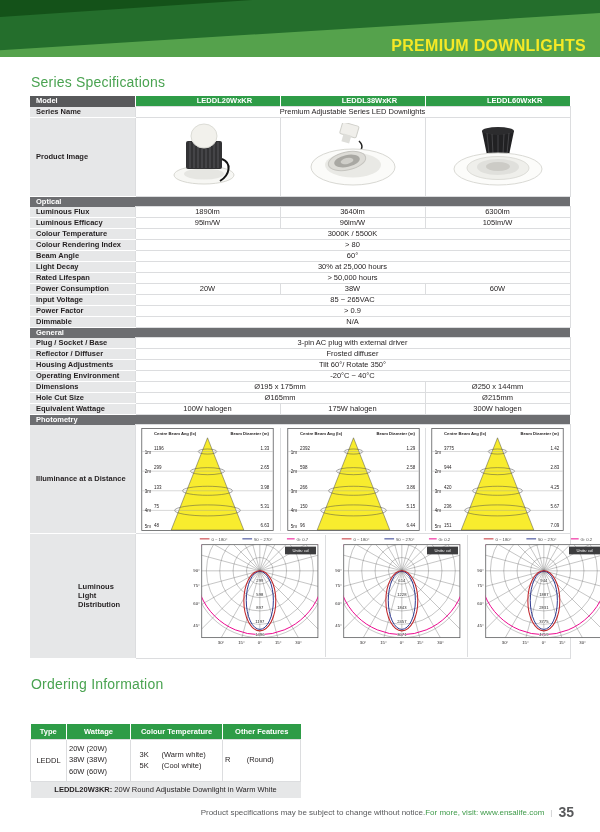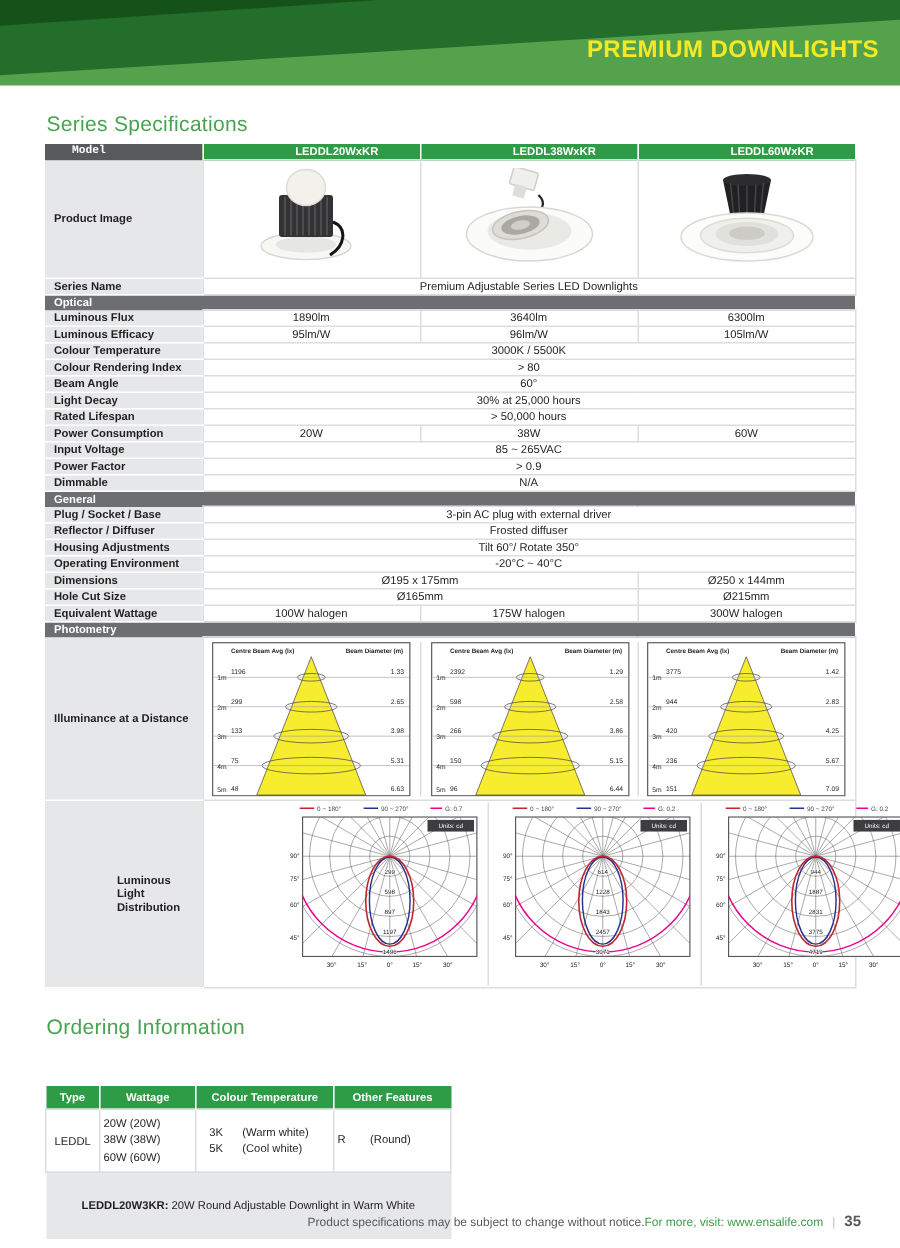--- a/index.html
+++ b/index.html
@@ -5,63 +5,63 @@
   html,body{margin:0;padding:0;}
   body{width:600px;height:832px;background:#fff;overflow:hidden;
        font-family:"Liberation Sans","DejaVu Sans",sans-serif;color:#231f20;position:relative;}
 
   
   .banner{position:relative;height:57px;background:#55a24c;overflow:hidden;}
   .banner .dark-band{position:absolute;inset:0;background:#246e2c;
        clip-path:polygon(0 0,100% 0,100% 23%,0 88%);}
   .banner .darkest{position:absolute;inset:0;background:#145219;
        clip-path:polygon(0 0,42% 0,0 30%);}
-  .banner .title{position:absolute;top:25px;right:14px;font-size:16px;font-weight:bold;
+  .banner .title{position:absolute;top:37px;right:14px;font-size:16px;font-weight:bold;
        color:#f5e926;letter-spacing:.3px;}
 
   
   .sec-heading{margin:18px 0 6px 31px;font-size:14px;line-height:1.1;font-weight:400;
        color:#4aa351;letter-spacing:.2px;}
 
   
   table.spec{border-collapse:collapse;table-layout:fixed;width:540px;margin-left:30px;
        font-size:7.5px;color:#231f20;}
   .spec td{padding:0 4px;height:10px;line-height:1.15;vertical-align:middle;}
   .spec .lbl{background:#e6e7e8;font-weight:bold;border-bottom:1px solid #fff;padding-left:6px;}
   .spec .val{border:1px solid #dcdddf;text-align:center;background:#fff;}
   .spec tr.bar td{background:#6d6e71;color:#fff;font-weight:bold;height:9px;padding-left:6px;}
-  .spec .model-lbl{background:#58595b;color:#fff;font-weight:bold;padding-left:18px;font-family:Liberation Mono, monospace;}
+  .spec .model-lbl{background:#58595b;color:#fff;font-weight:bold;padding-left:6px;}
   .spec .model-val{background:#2e9c47;color:#fff;font-weight:bold;text-align:center;
        border-left:1px solid #fff;padding-left:38px;}
   .spec .imgcell{border:1px solid #dcdddf;text-align:center;height:78px;}
   .spec .ph-row1 td{height:108px;}
   .spec .ph-row2 td{height:124px;padding-left:48px;}
   .spec .photo-wrap{border:1px solid #dcdddf;padding:0;}
   .charts{display:flex;align-items:center;}
   .chartcell{width:145px;display:flex;justify-content:center;align-items:center;box-sizing:border-box;}
   .chartcell + .chartcell{border-left:1px solid #dcdddf;}
 
   
   table.order{border-collapse:collapse;table-layout:fixed;width:270px;margin-left:30px;
        font-size:7.5px;color:#231f20;margin-top:31px;}
   .order th{background:#2e9c47;color:#fff;font-weight:bold;height:13px;font-size:7.5px;
        border-left:1px solid #fff;}
   .order th:first-child{border-left:none;}
   .order td{border:1px solid #dcdddf;text-align:center;vertical-align:middle;padding:3px 2px;}
   .optline{display:flex;justify-content:center;line-height:1.55;}
   .optline .c{width:22px;text-align:left;}
   .optline .n{width:52px;text-align:left;}
-  .order tr.example td{background:#e6e7e8;border:none;height:12px;padding:16px 0;}
+  .order tr.example td{background:#e6e7e8;border:none;height:12px;padding:2px 0;}
 
   
   .page-footer{position:absolute;left:35px;right:26px;bottom:12px;display:flex;
        justify-content:flex-end;align-items:center;font-size:8px;color:#58595b;}
   .page-footer .more{color:#3f9b4a;}
   .page-footer .divider{color:#c0c1c3;margin:0 6px;}
-  .page-footer .pagenum{font-weight:bold;color:#58595b;font-size:10px;}
+  .page-footer .pagenum{font-weight:bold;color:#58595b;font-size:14px;}
   .footer-right{display:flex;align-items:center;}
 
   svg text{font-family:"Liberation Sans","DejaVu Sans",sans-serif;}
 </style>
 </head>
 <body>
 
 <svg width="0" height="0" style="position:absolute">
   <defs>
     <clipPath id="polar-clip">
@@ -123,20 +123,25 @@
 
   <tbody>
       <tr>
     <td class="model-lbl">Model</td>
     <td class="model-val">LEDDL20WxKR</td>
     <td class="model-val">LEDDL38WxKR</td>
     <td class="model-val">LEDDL60WxKR</td>
   </tr>
 
   <tr>
+    <td class="lbl">Series Name</td>
+    <td class="val" colspan="3">Premium Adjustable Series LED Downlights</td>
+  </tr>
+
+  <tr>
     <td class="lbl">Product Image</td>
     <td class="imgcell">
       <svg width="132" height="66" viewBox="0 0 132 66">
         <ellipse cx="62" cy="52" rx="30" ry="9" fill="#f7f7f4" stroke="#d8d8d2"></ellipse>
         <ellipse cx="62" cy="51" rx="20" ry="5.5" fill="#e6e6e2"></ellipse>
         <rect x="44" y="18" width="36" height="28" rx="2" fill="#323234"></rect>
         <g stroke="#57575a" stroke-width="1">
           <line x1="48" y1="19" x2="48" y2="45"></line>
               <line x1="52" y1="19" x2="52" y2="45"></line>
           <line x1="56" y1="19" x2="56" y2="45"></line>
@@ -176,25 +181,20 @@
           <line x1="66" y1="12" x2="66" y2="31"></line>
               <line x1="72" y1="11" x2="71" y2="31"></line>
           <line x1="77" y1="10" x2="75" y2="31"></line>
         </g>
         <ellipse cx="66" cy="46" rx="44" ry="16" fill="#fcfcfa" stroke="#dadad5"></ellipse>
         <ellipse cx="66" cy="45" rx="31" ry="11.5" fill="#efefeb" stroke="#ddddd8"></ellipse>
         <ellipse cx="66" cy="44" rx="21" ry="8" fill="#e0e0dc"></ellipse>
         <ellipse cx="66" cy="43.5" rx="12" ry="4.5" fill="#cccbc6"></ellipse>
       </svg>
     </td>
-  </tr>
-
-  <tr>
-    <td class="lbl">Series Name</td>
-    <td class="val" colspan="3">Premium Adjustable Series LED Downlights</td>
   </tr>
 
   <tr class="bar">
     <td colspan="4">Optical</td>
   </tr>
   <tr>
     <td class="lbl">Luminous Flux</td>
     <td class="val">1890lm</td>
     <td class="val">3640lm</td>
     <td class="val">6300lm</td>

